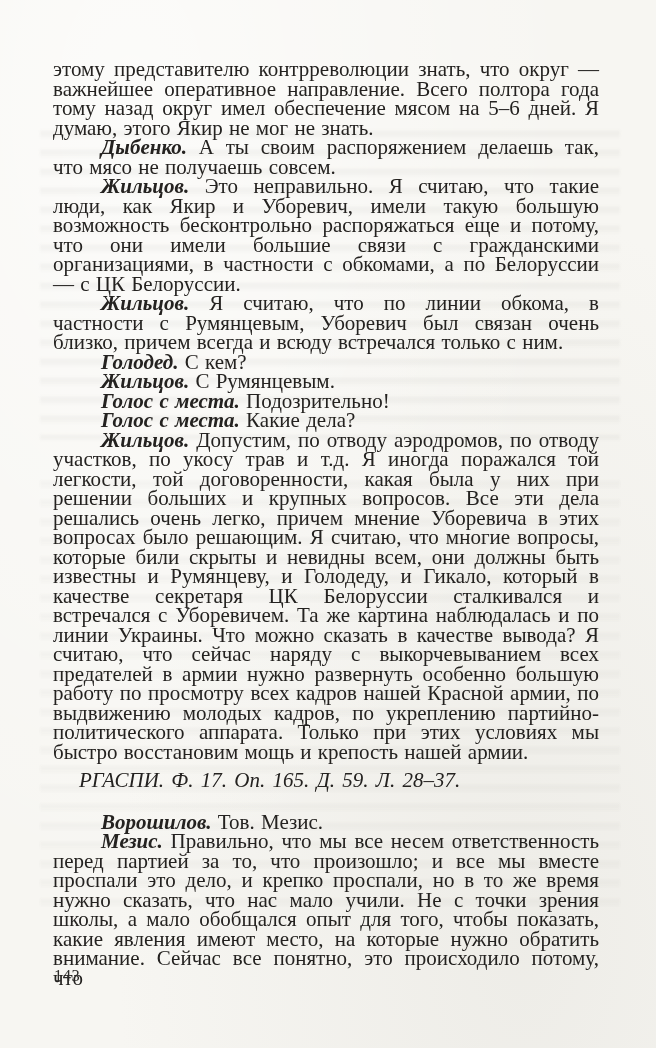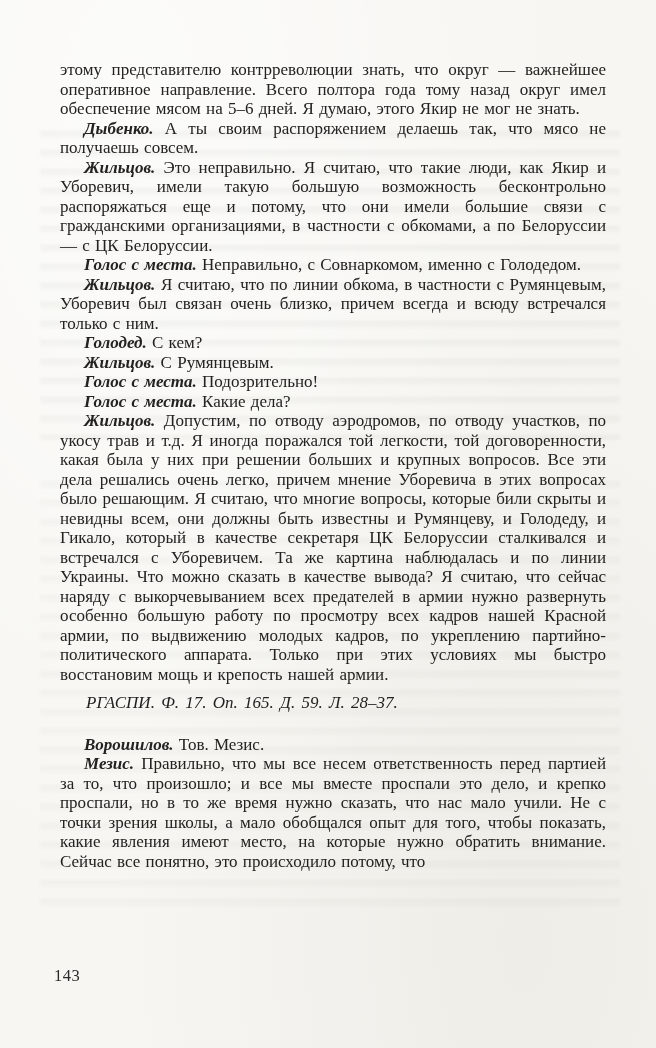--- a/index.html
+++ b/index.html
@@ -33,24 +33,24 @@
       rgba(130,128,122,0.00) 19px
     );
     filter: blur(1.2px);
     pointer-events: none;
   }
   .bleed-a { top: 120px; height: 320px; }
   .bleed-b { top: 470px; height: 440px; opacity: 0.8; }
 
   .text-block {
     position: absolute;
-    left: 60px;
+    left: 53px;
     top: 60px;
     width: 546px;
-    font-size: 17px;
+    font-size: 21px;
     line-height: 19.5px;
     color: #242220;
     text-align: justify;
     word-spacing: 1px;
     hyphens: auto;
   }
   .para {
     margin: 0;
     text-indent: 24px;
   }
@@ -60,20 +60,21 @@
   .para.archive {
     font-style: italic;
     margin-top: 9px;
     margin-bottom: 22px;
     text-indent: 26px;
     word-spacing: 2px;
   }
   .speaker {
     font-weight: bold;
     font-style: italic;
+    margin-left: 24px;
   }
   .page-number {
     position: absolute;
     left: 54px;
     top: 966px;
     font-size: 16.5px;
     color: #2b2a28;
     letter-spacing: 0.5px;
   }
 </style>
@@ -81,21 +82,20 @@
 <body>
 
 <div class="scan-page">
   <div class="bleed-layer bleed-a"></div>
   <div class="bleed-layer bleed-b"></div>
 
   <div class="text-block" id="text-block">
       <p class="para continuation">этому представителю контрреволюции знать, что округ — важнейшее оперативное направление. Всего полтора года тому назад округ имел обеспечение мясом на 5–6 дней. Я думаю, этого Якир не мог не знать.</p>
       <p class="para speech"><span class="speaker">Дыбенко.</span> А ты своим распоряжением делаешь так, что мясо не получаешь совсем.</p>
       <p class="para speech"><span class="speaker">Жильцов.</span> Это неправильно. Я считаю, что такие люди, как Якир и Уборевич, имели такую большую возможность бесконтрольно распоряжаться еще и потому, что они имели большие связи с гражданскими организациями, в частности с обкомами, а по Белоруссии — с ЦК Белоруссии.</p>
-      <p class="para speech"><span class="speaker">Голос с места.</span> Неправильно, с Совнаркомом, именно с Голодедом.</p>
       <p class="para speech"><span class="speaker">Жильцов.</span> Я считаю, что по линии обкома, в частности с Румянцевым, Уборевич был связан очень близко, причем всегда и всюду встречался только с ним.</p>
       <p class="para speech"><span class="speaker">Голодед.</span> С кем?</p>
       <p class="para speech"><span class="speaker">Жильцов.</span> С Румянцевым.</p>
       <p class="para speech"><span class="speaker">Голос с места.</span> Подозрительно!</p>
       <p class="para speech"><span class="speaker">Голос с места.</span> Какие дела?</p>
       <p class="para speech"><span class="speaker">Жильцов.</span> Допустим, по отводу аэродромов, по отводу участков, по укосу трав и т.д. Я иногда поражался той легкости, той договоренности, какая была у них при решении больших и крупных вопросов. Все эти дела решались очень легко, причем мнение Уборевича в этих вопросах было решающим. Я считаю, что многие вопросы, которые били скрыты и невидны всем, они должны быть известны и Румянцеву, и Голодеду, и Гикало, который в качестве секретаря ЦК Белоруссии сталкивался и встречался с Уборевичем. Та же картина наблюдалась и по линии Украины. Что можно сказать в качестве вывода? Я считаю, что сейчас наряду с выкорчевыванием всех предателей в армии нужно развернуть особенно большую работу по просмотру всех кадров нашей Красной армии, по выдвижению молодых кадров, по укреплению партийно-политического аппарата. Только при этих условиях мы быстро восстановим мощь и крепость нашей армии.</p>
       <p class="para archive">РГАСПИ. Ф. 17. Оп. 165. Д. 59. Л. 28–37.</p>
       <p class="para speech"><span class="speaker">Ворошилов.</span> Тов. Мезис.</p>
       <p class="para speech"><span class="speaker">Мезис.</span> Правильно, что мы все несем ответственность перед партией за то, что произошло; и все мы вместе проспали это дело, и крепко проспали, но в то же время нужно сказать, что нас мало учили. Не с точки зрения школы, а мало обобщался опыт для того, чтобы показать, какие явления имеют место, на которые нужно обратить внимание. Сейчас все понятно, это происходило потому, что</p>
     </div>

